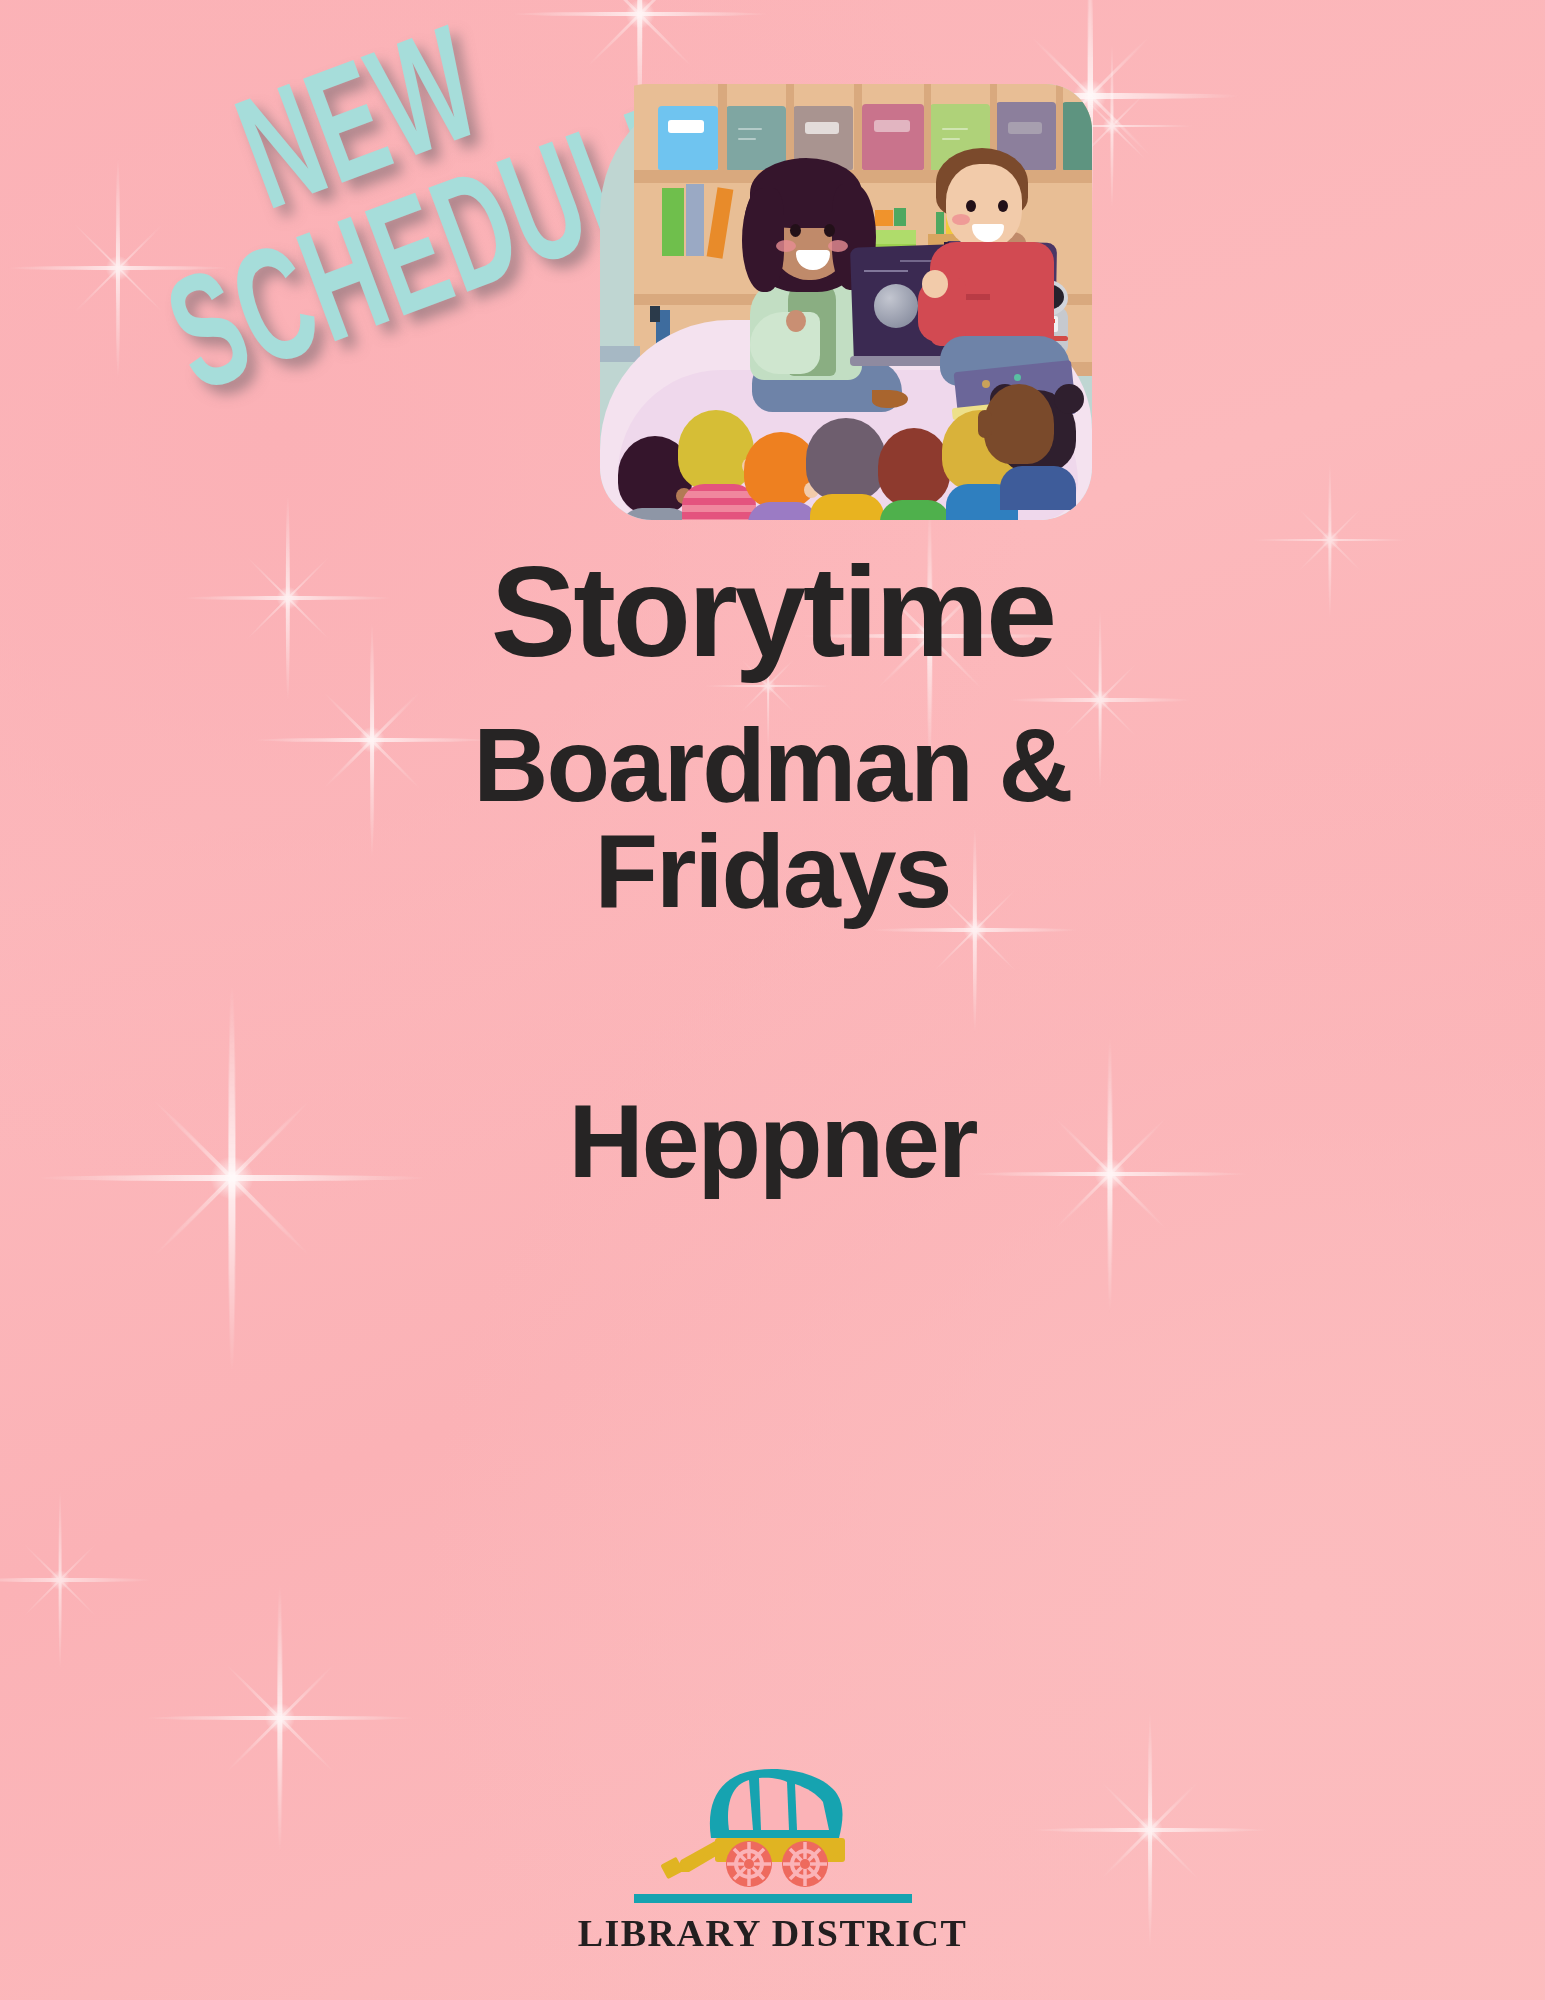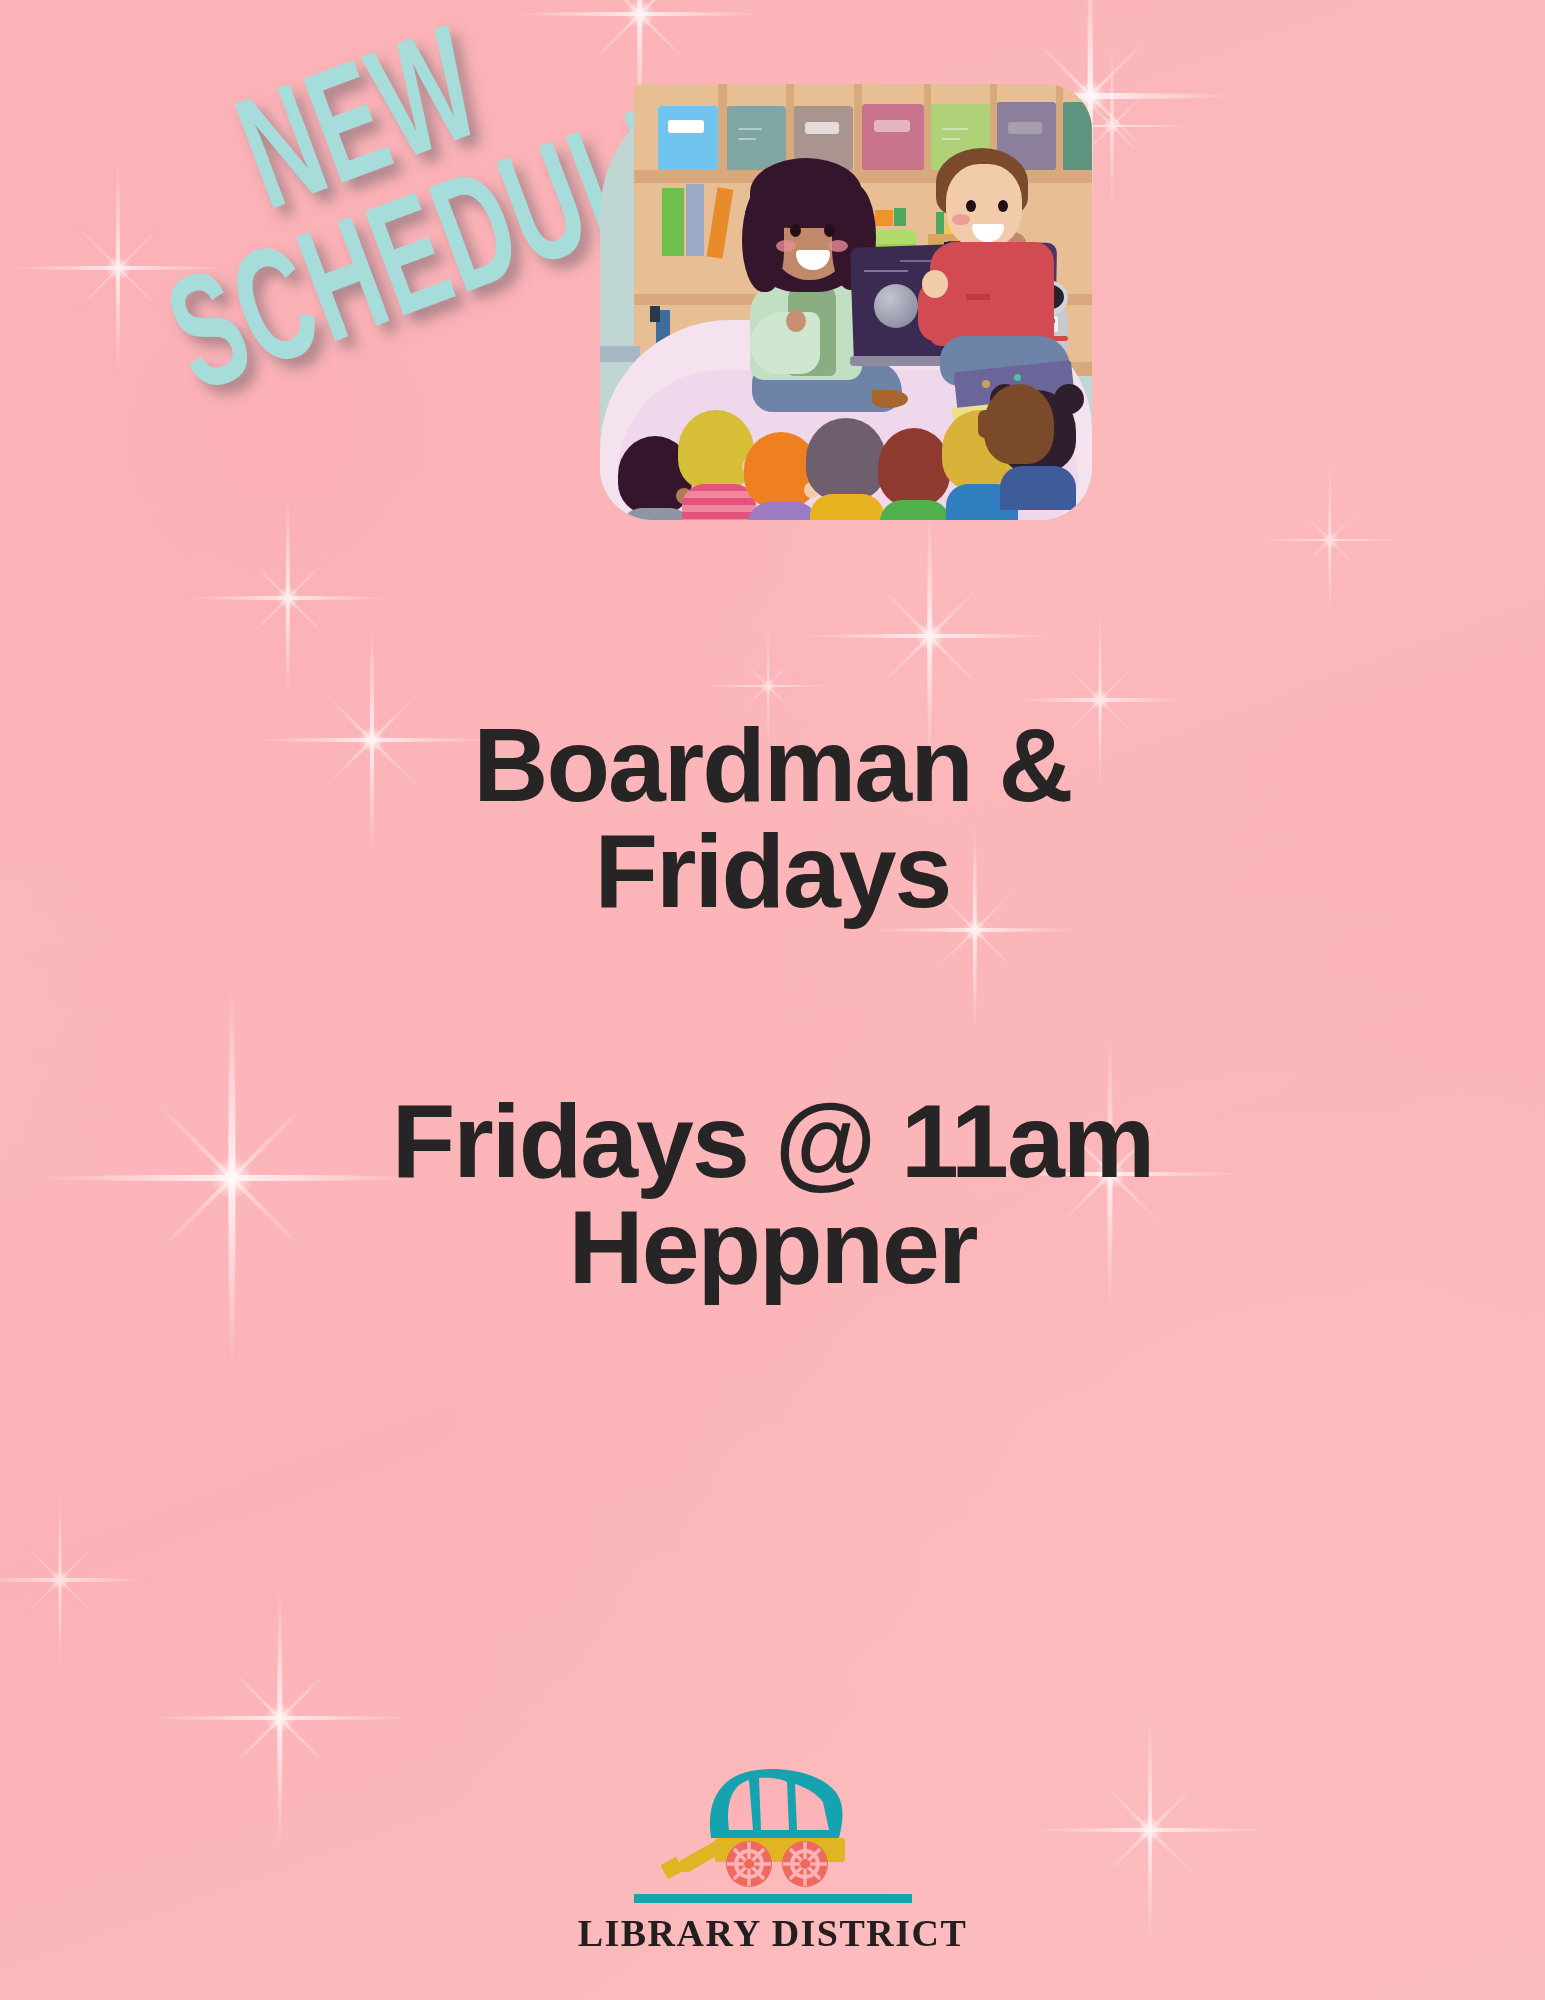--- a/index.html
+++ b/index.html
@@ -392,28 +392,28 @@
     </div>
 
     <div class="kid" style="left:368px;top:300px;">
       <div style="position:absolute;left:10px;top:30px;width:20px;height:20px;border:4px solid #4FB04C;border-radius:50%;"></div>
       <div style="position:absolute;left:32px;top:32px;width:18px;height:18px;border:4px solid #4FB04C;border-radius:50%;"></div>
     </div>
     <div style="position:absolute;left:384px;top:300px;width:70px;height:80px;background:#7A4A2B;border-radius:50% 50% 38% 38%;"></div>
     <div style="position:absolute;left:378px;top:326px;width:14px;height:28px;background:#7A4A2B;border-radius:7px;"></div>
   </div>
 
+  <div class="hd" id="title-storytime">Storytime</div>
 
   <div class="hd" id="block-tue">
     <div>Boardman &amp;</div>
     <div>Fridays</div>
   </div>
 
   <div class="hd" id="block-fri">
-    <div>Fridays @ 11am</div>
     <div>Heppner</div>
   </div>
 
   <div id="logo">
     <div class="wagonwrap">
       <svg viewBox="0 0 240 130" width="240" height="130">
 
         <path d="M58 78 C52 38 70 14 104 10 C138 6 172 16 184 34 C192 46 190 62 186 78 Z" fill="#16A3B0"></path>
         <path d="M76 70 C72 42 80 24 96 20 L100 70 Z" fill="#FBB3B7"></path>
         <path d="M108 70 L106 18 C118 17 128 19 134 22 L136 70 Z" fill="#FBB3B7"></path>

